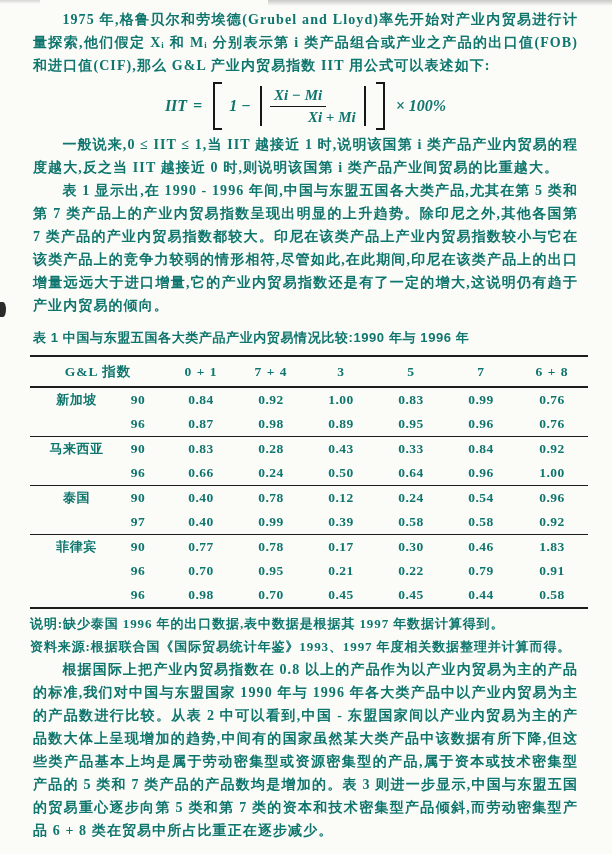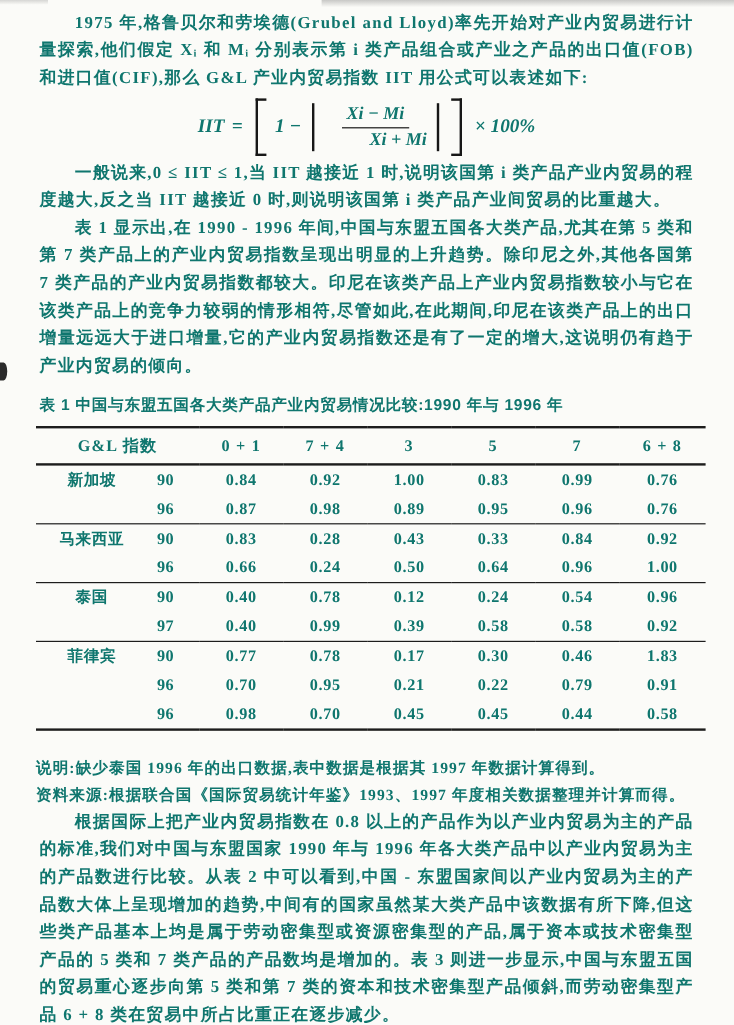--- a/index.html
+++ b/index.html
@@ -44,21 +44,21 @@
   .f-bracket-open {
     width:7px; height:44px; margin:0 4px 0 8px;
     border-left:2px solid #171717; border-top:2px solid #171717; border-bottom:2px solid #171717;
   }
   .f-bracket-close {
     width:7px; height:44px; margin:0 8px 0 4px;
     border-right:2px solid #171717; border-top:2px solid #171717; border-bottom:2px solid #171717;
   }
   .f-abs { width:2px; height:40px; background:#171717; margin:0 6px; }
   .f-frac {
-    display:inline-flex; flex-direction:column; align-items:center;
+    display:inline-flex; flex-direction:column; align-items:flex-start;
     font-size:15px; line-height:19px; margin:0 2px;
   }
   .f-num { border-bottom:1.5px solid #171717; padding:0 4px 1px 4px; }
   .f-den { padding-top:1px;margin-left:38px; }
 
   
   .table-block { margin-top:12px; }
   .table-title {
     width:545px; text-align:left;
     font-family:"Liberation Sans","DejaVu Sans",sans-serif;
@@ -72,21 +72,21 @@
     font-size:13.5px;
   }
   table.data th {
     height:27px; font-weight:600; text-align:center;
     border-bottom:2px solid #1d1d1d; letter-spacing:1px;
   }
   table.data td { height:22px; text-align:center; font-weight:600; letter-spacing:0.5px; }
   td.country { text-align:left; padding-left:14px; letter-spacing:2.5px; font-size:13px; }
   tr.sep { border-top:1.5px solid #1d1d1d; }
 
-  .notes { margin-top:20px; margin-left:-3px; }
+  .notes { margin-top:4px; margin-left:-3px; }
   .notes p {
     margin:0; font-size:13px; line-height:22.5px;
     font-weight:600; letter-spacing:0.9px;
   }
   .conclusion { margin-top:11px; }
 </style>
 </head>
 <body>
 
 <div class="page">

